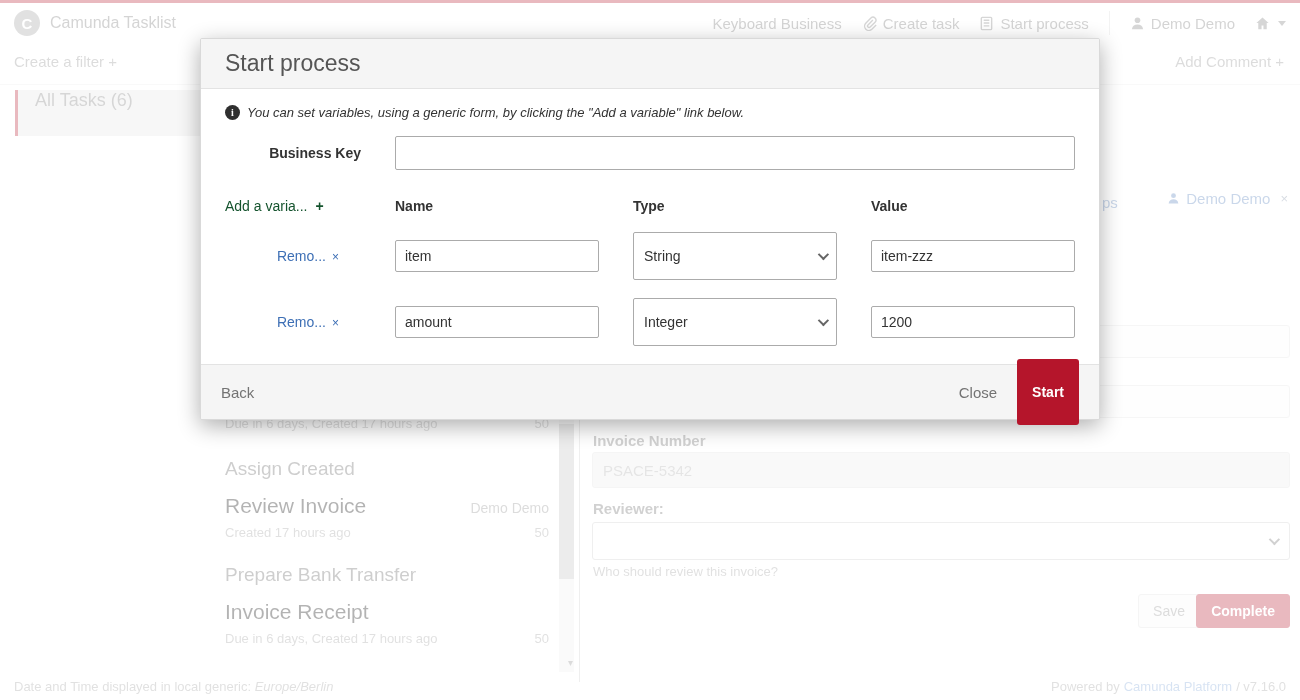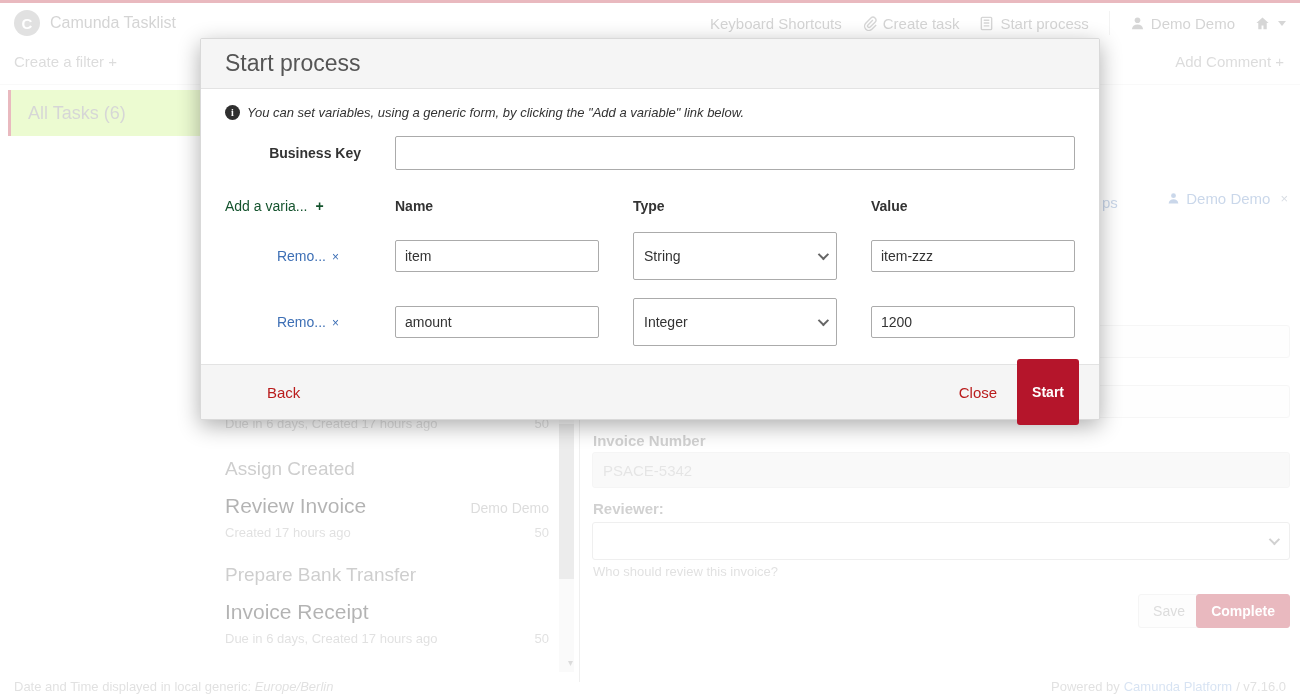--- a/index.html
+++ b/index.html
@@ -19,21 +19,21 @@
   .navitem { display:flex; align-items:center; gap:6px; cursor:pointer; }
   .navdivider { width:1px; height:24px; background:#d7d7d7; }
   .icon-svg { width:15px; height:15px; stroke:#777; fill:none; stroke-width:1.5; }
   .icon-svg.fill { fill:#777; stroke:none; }
   .caret { width:0; height:0; border-left:4px solid transparent; border-right:4px solid transparent; border-top:5px solid #777; display:inline-block; margin-left:2px; }
 
   .toolbarrow { position:absolute; top:43px; left:0; right:0; height:42px; border-bottom:1px solid #ececec; }
   .createfilter { position:absolute; left:14px; top:10px; font-size:15px; color:#8a8a8a; }
   .addcomment { position:absolute; right:16px; top:10px; font-size:15px; color:#8a8a8a; }
 
-  .filteritem { position:absolute; left:8px; top:90px; width:208px; height:46px; border-left:3px solid #b5152b; display:flex; align-items:center; padding-left:17px; font-size:18px; color:#777; background:#bef264; }
+  .filteritem { position:absolute; left:15px; top:90px; width:208px; height:46px; border-left:3px solid #b5152b; display:flex; padding-left:17px; font-size:18px; color:#777; background:#e5e5e5; }
 
   .listcol { position:absolute; left:210px; top:86px; bottom:18px; width:370px; border-right:1px solid #c9c9c9; }
   .scrolltrack { position:absolute; right:5px; top:10px; bottom:10px; width:15px; background:#efefef; }
   .scrollthumb { position:absolute; right:5px; top:338px; width:15px; height:155px; background:#bfbfbf; }
   .scrollarrow { position:absolute; right:6px; bottom:14px; font-size:10px; color:#888; }
 
   .task { position:absolute; left:15px; right:30px; }
   .task-title { font-size:19px; color:#5a5a5a; }
   .task-row { display:flex; justify-content:space-between; align-items:baseline; }
   .task-sub { font-size:21px; color:#000000; }
@@ -71,41 +71,41 @@
   .tinput { height:34px; border:1px solid #ababab; border-radius:2px; padding:0 9px; font-size:14px; color:#333; font-family:"Liberation Sans", sans-serif; width:100%; outline:none; background:#fff; }
   .vargrid { display:grid; grid-template-columns:136px 1fr 1fr 1fr; column-gap:34px; row-gap:18px; align-items:center; }
   .collabel { font-size:14px; font-weight:bold; color:#333; }
   .addvar { font-size:14px; color:#14532d; cursor:pointer; white-space:nowrap; }
   .addvar .plus { margin-left:8px; font-weight:bold; }
   .removelink { text-align:right; padding-right:22px; font-size:14px; color:#3d6fb5; cursor:pointer; white-space:nowrap; }
   .removelink .x { margin-left:6px; font-size:12px; }
   .vinput { height:32px; border:1px solid #ababab; border-radius:2px; padding:0 9px; font-size:14px; color:#333; font-family:"Liberation Sans", sans-serif; width:100%; outline:none; background:#fff; }
   .vselect { height:48px; border:1px solid #ababab; border-radius:2px; padding:0 10px; font-size:14px; color:#333; background:#fff; display:flex; align-items:center; justify-content:space-between; cursor:pointer; }
   .modal-footer { background:#f5f5f5; border-top:1px solid #e3e3e3; padding:0 20px; height:55px; display:flex; align-items:center; border-radius:0 0 2px 2px; }
-  .blink { font-size:15px; color:#b91c1c; cursor:pointer;margin-left:46px; }
+  .blink { font-size:15px; color:#737373; cursor:pointer; }
   .footer-right { margin-left:auto; display:flex; align-items:center; gap:20px; }
   .btn-start { background:#b5152b; color:#fff; font-weight:bold; font-size:14px; border:none; border-radius:3px; padding:25px 15px; cursor:pointer; font-family:"Liberation Sans", sans-serif; }
 </style>
 </head>
 <body>
 
 <div id="stage">
 
   <div id="app">
     <div class="topline"></div>
 
     <div class="appheader">
       <div class="brand">
         <div class="logo">C</div>
         <div class="brandname">Camunda Tasklist</div>
       </div>
       <div class="spacer"></div>
       <div class="nav">
         <div class="navitem">
-          <span>Keyboard Shortcuts</span>
+          <span>Keyboard Business</span>
         </div>
         <div class="navitem">
           <svg class="icon-svg" viewBox="0 0 16 16">
               <path d="M11.6 4.3 6.4 9.5a1.6 1.6 0 0 0 2.3 2.3l5.2-5.2a3.1 3.1 0 0 0-4.4-4.4L4 7.7a4.6 4.6 0 0 0 6.5 6.5l4.6-4.6"></path>
             </svg>
           <span>Create task</span>
         </div>
         <div class="navitem">
           <svg class="icon-svg" viewBox="0 0 16 16">
               <rect x="2.5" y="1.5" width="11" height="13" rx="1"></rect>

